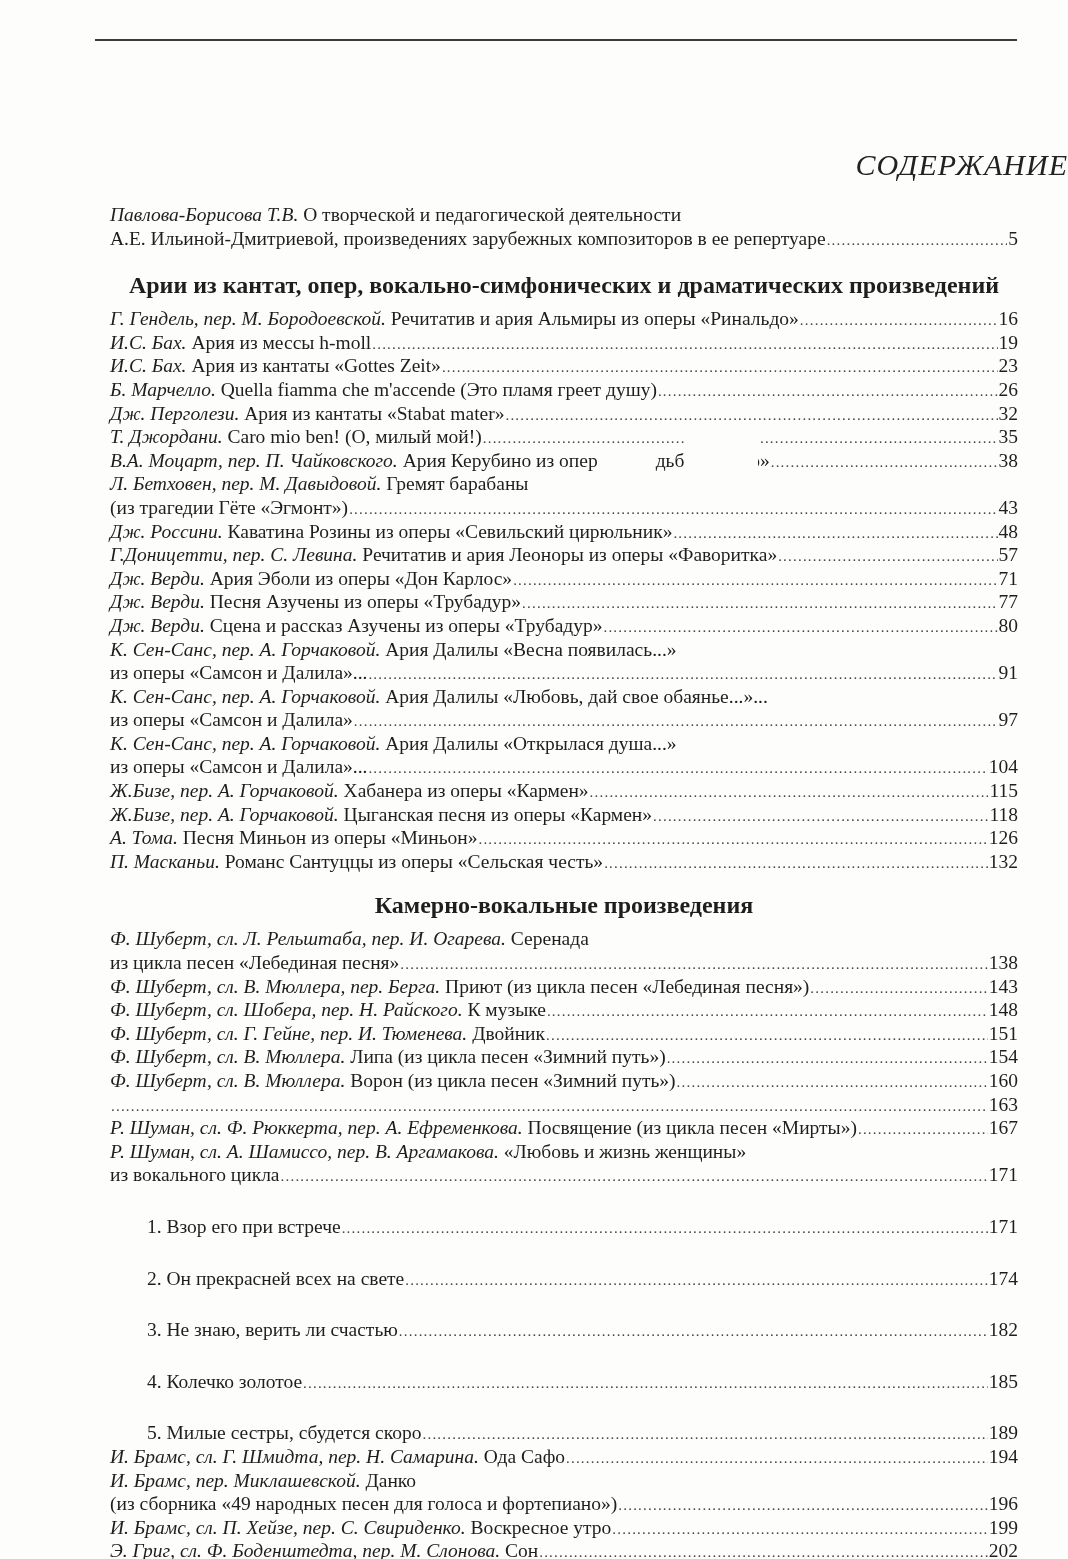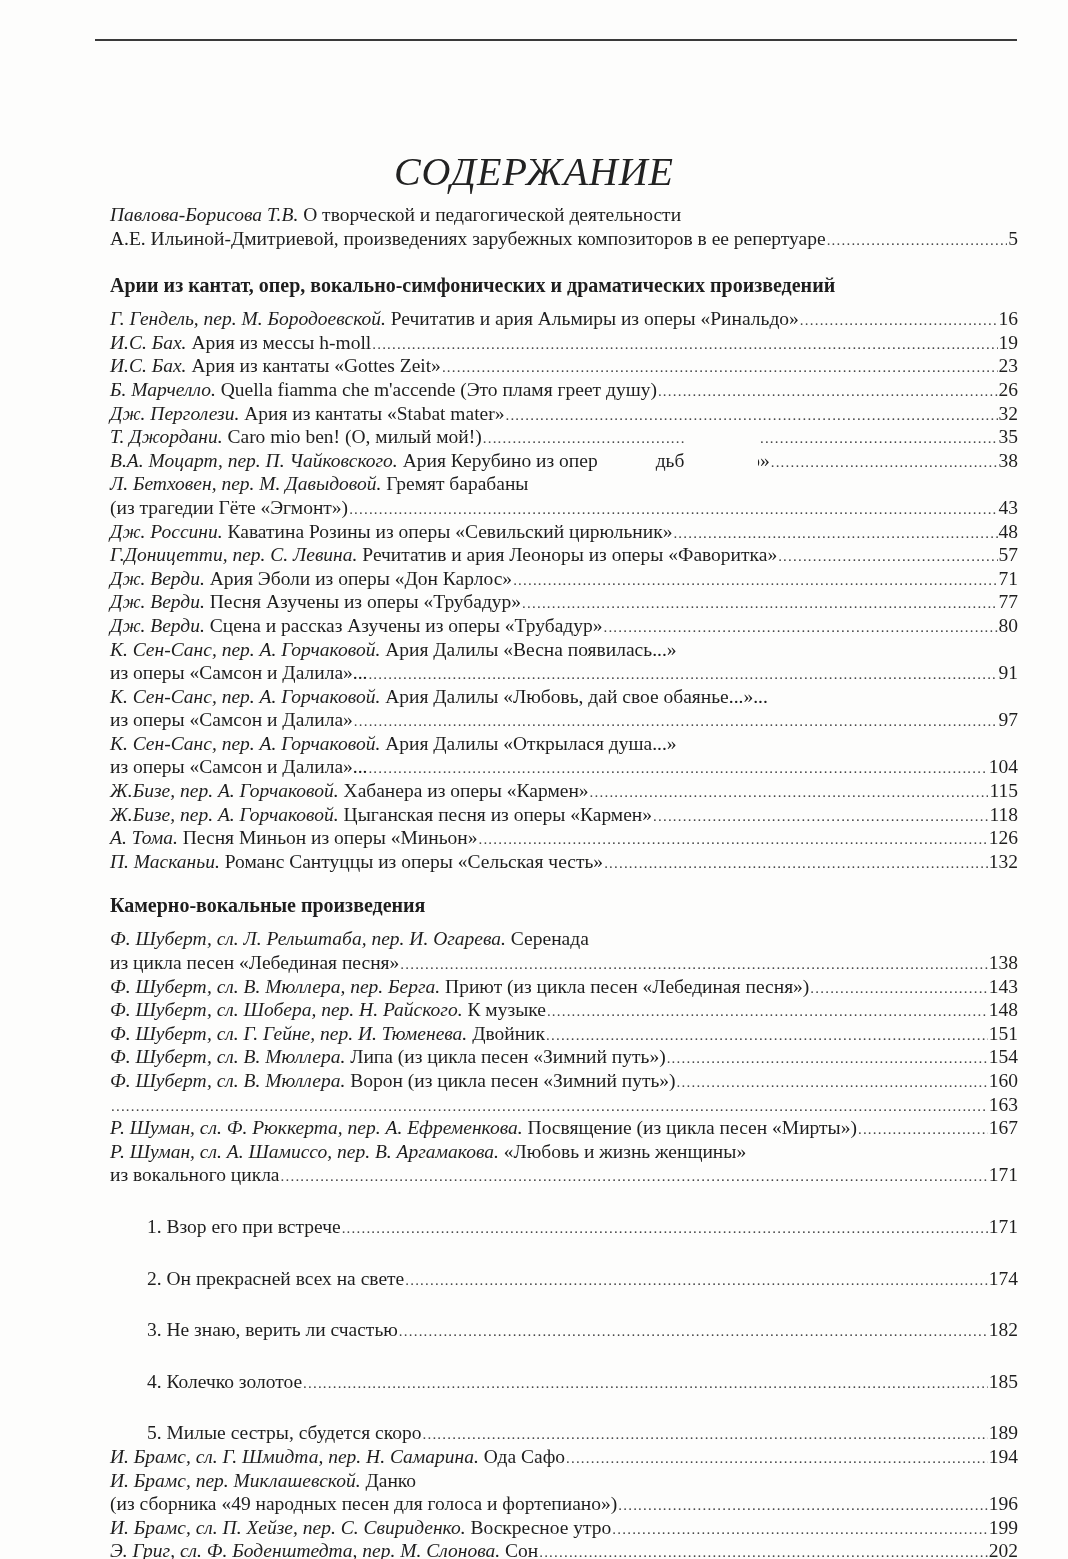--- a/index.html
+++ b/index.html
@@ -2,39 +2,39 @@
 <html><head>
 <meta charset="utf-8">
 <style>
   html, body { margin: 0; padding: 0; }
   body {
     width: 1068px; height: 1559px; background: #fdfdfc; position: relative;
     font-family: "Liberation Serif", serif; color: #1e1e1e; overflow: hidden;
   }
   .top-rule { position: absolute; left: 95px; top: 39px; width: 922px; height: 2px; background: #3a3a3a; }
   .title {
-    position: absolute; left: 0; width: 1068px; top: 148px; text-align: center;
-    font-style: italic; font-size: 40px; letter-spacing: 1px; color: #222;
+    position: absolute; left: 0; width: 1068px; top: 148px; text-align: right;
+    font-style: italic; font-size: 30px; letter-spacing: 1px; color: #222;
   }
   .toc { position: absolute; left: 110px; top: 203px; width: 908px; }
   .line {
     position: relative; height: 23.6px; line-height: 23.6px; font-size: 19.5px;
     display: flex; align-items: baseline; white-space: nowrap;
   }
   .line .txt { flex: 0 0 auto; text-align: center; }
   .line .dots {
     flex: 1 1 auto; overflow: hidden; margin: 0 1px; color: #444;
     font-size: 15px; letter-spacing: 1.2px;
   }
   .line .dots::before { content: "........................................................................................................................................................................................................................................................"; }
   .line .pg { flex: 0 0 auto; text-align: right; }
   .i { font-style: italic; }
   .sub { padding-left: 37px; margin-top: 28px; }
   .section {
-    font-weight: bold; font-size: 20px; height: 24px; line-height: 24px;
+    text-align: center; font-weight: bold; font-size: 24px; height: 24px; line-height: 24px;
   }
   .gap-after-intro { height: 23px; }
   .gap-after-section { height: 10px; }
   .gap-before-section { height: 20px; }
   .mask {
     position: absolute; background: #fdfdfc;
   }
 </style>
 </head>
 <body>

